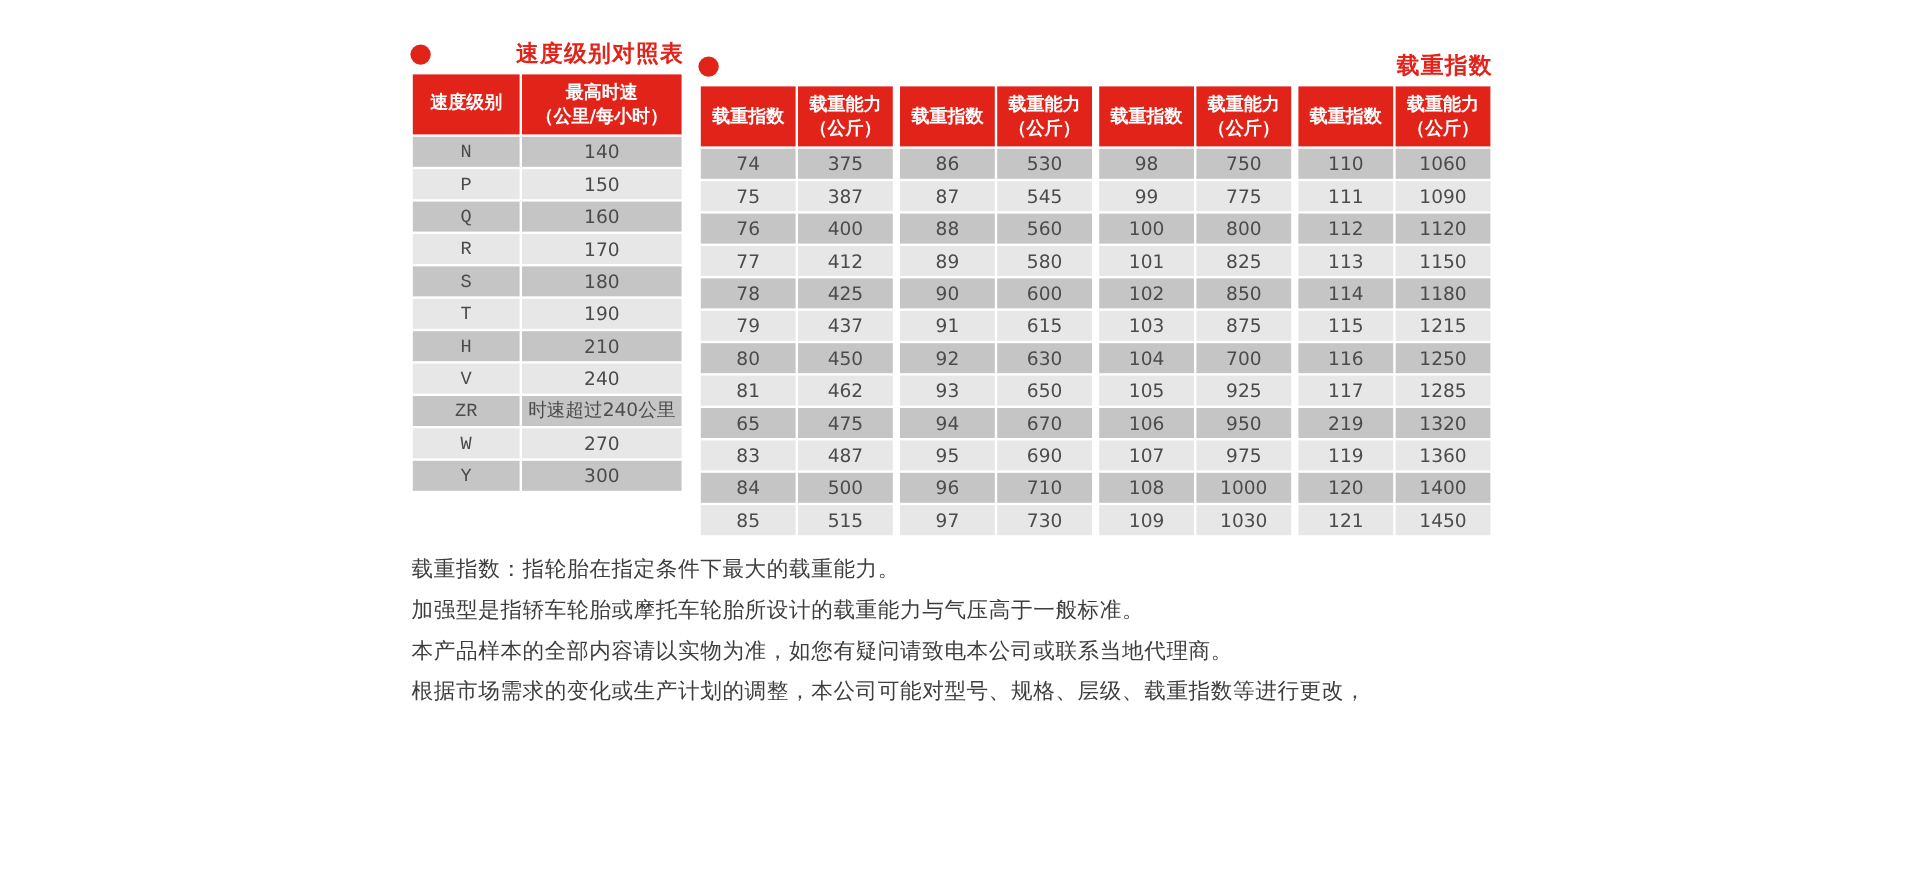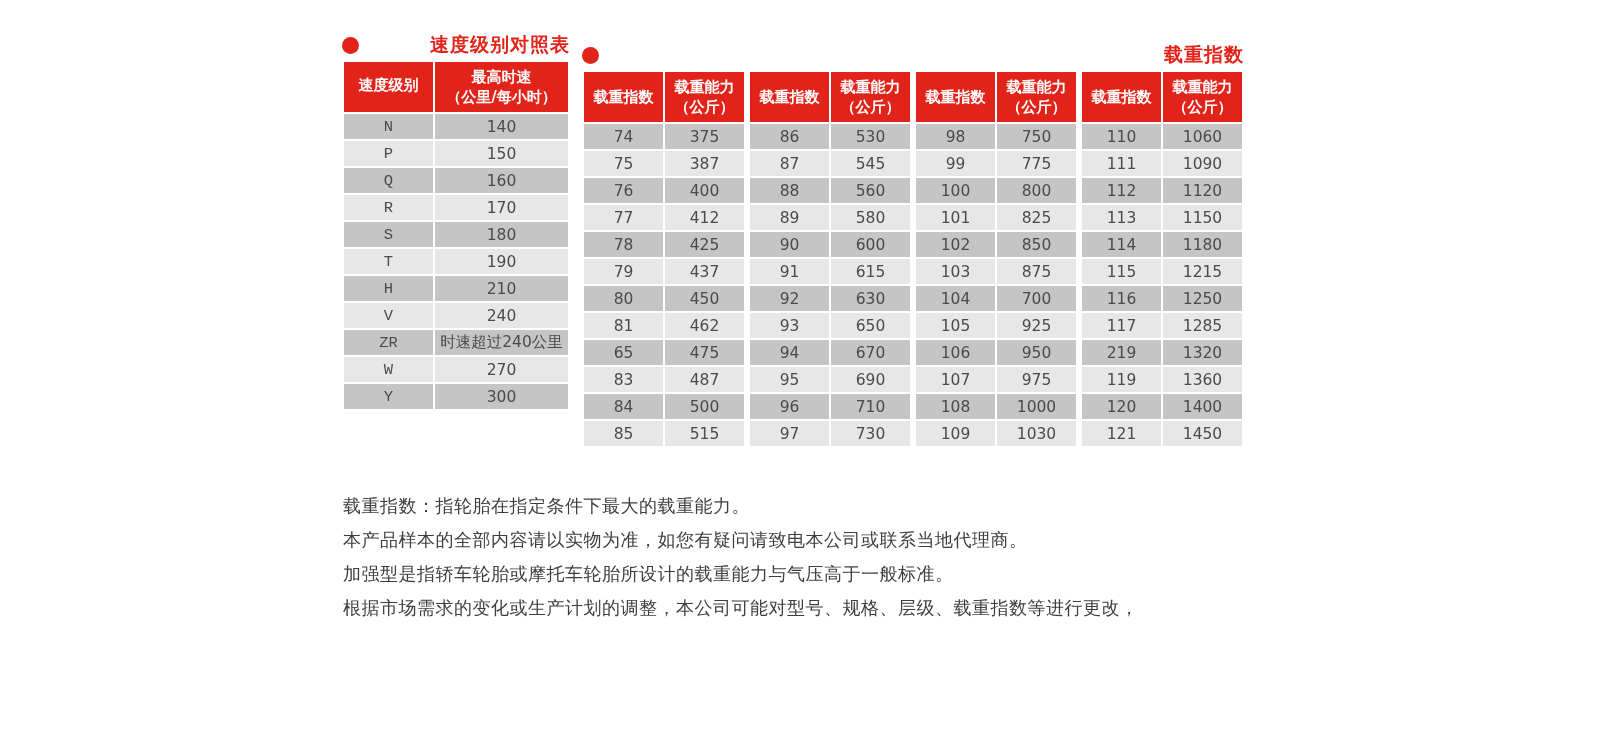--- a/index.html
+++ b/index.html
@@ -36,21 +36,21 @@
   table.tbl tbody tr:nth-child(odd) td{background:#c6c5c5;}
   table.tbl tbody tr:nth-child(even) td{background:#e8e7e7;}
 
   .speed-tbl th.c1,.speed-tbl td:first-child{width:85px;font-family:Liberation Mono, monospace;}
   .speed-tbl th.c2,.speed-tbl td:last-child{width:129px;}
 
   .load-groups{display:flex;gap:2px;}
   .load-tbl th,.load-tbl td{width:75px;}
 
   
-  .notes{position:absolute;left:343px;top:489px;font-family:Liberation Serif, serif;}
+  .notes{position:absolute;left:343px;top:457px;font-family:Liberation Serif, serif;}
   .notes p{
     margin:0;padding:0;font-size:18px;line-height:34px;color:#3e3e3e;
     letter-spacing:0.5px;white-space:nowrap;
   }
 </style>
 </head>
 <body>
 
 <div class="page">
 
@@ -366,18 +366,18 @@
               <td>121</td>
               <td>1450</td>
             </tr>
           </tbody>
       </table>
     </div>
   </div>
 
   <div class="notes" id="notes">
       <p>载重指数：指轮胎在指定条件下最大的载重能力。</p>
+      <p>加强型是指轿车轮胎或摩托车轮胎所设计的载重能力与气压高于一般标准。</p>
       <p>本产品样本的全部内容请以实物为准，如您有疑问请致电本公司或联系当地代理商。</p>
-      <p>加强型是指轿车轮胎或摩托车轮胎所设计的载重能力与气压高于一般标准。</p>
       <p>根据市场需求的变化或生产计划的调整，本公司可能对型号、规格、层级、载重指数等进行更改，</p>
     </div>
 
 </div>
 
 </body></html>

